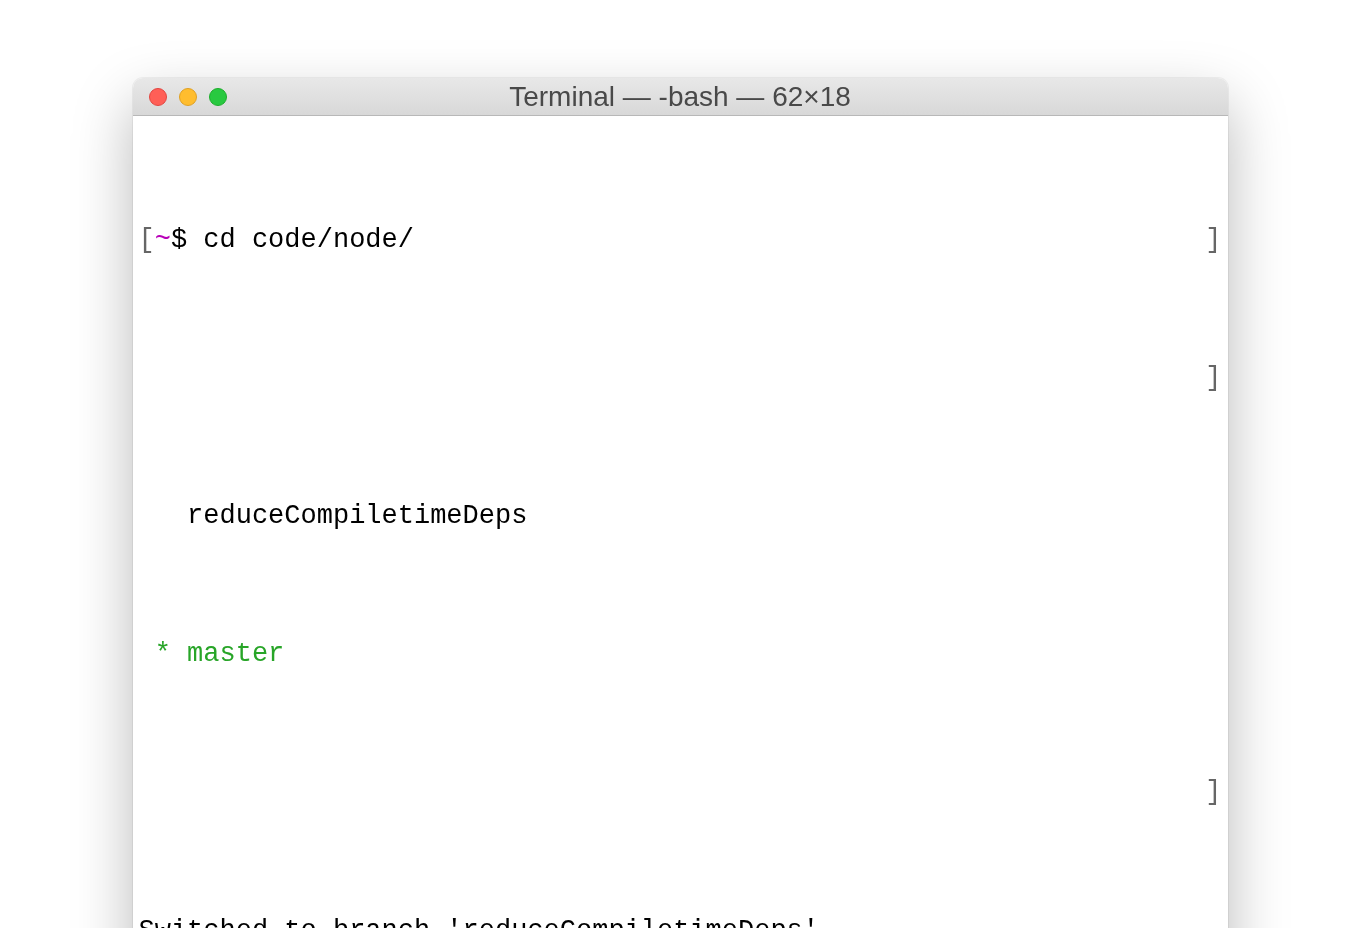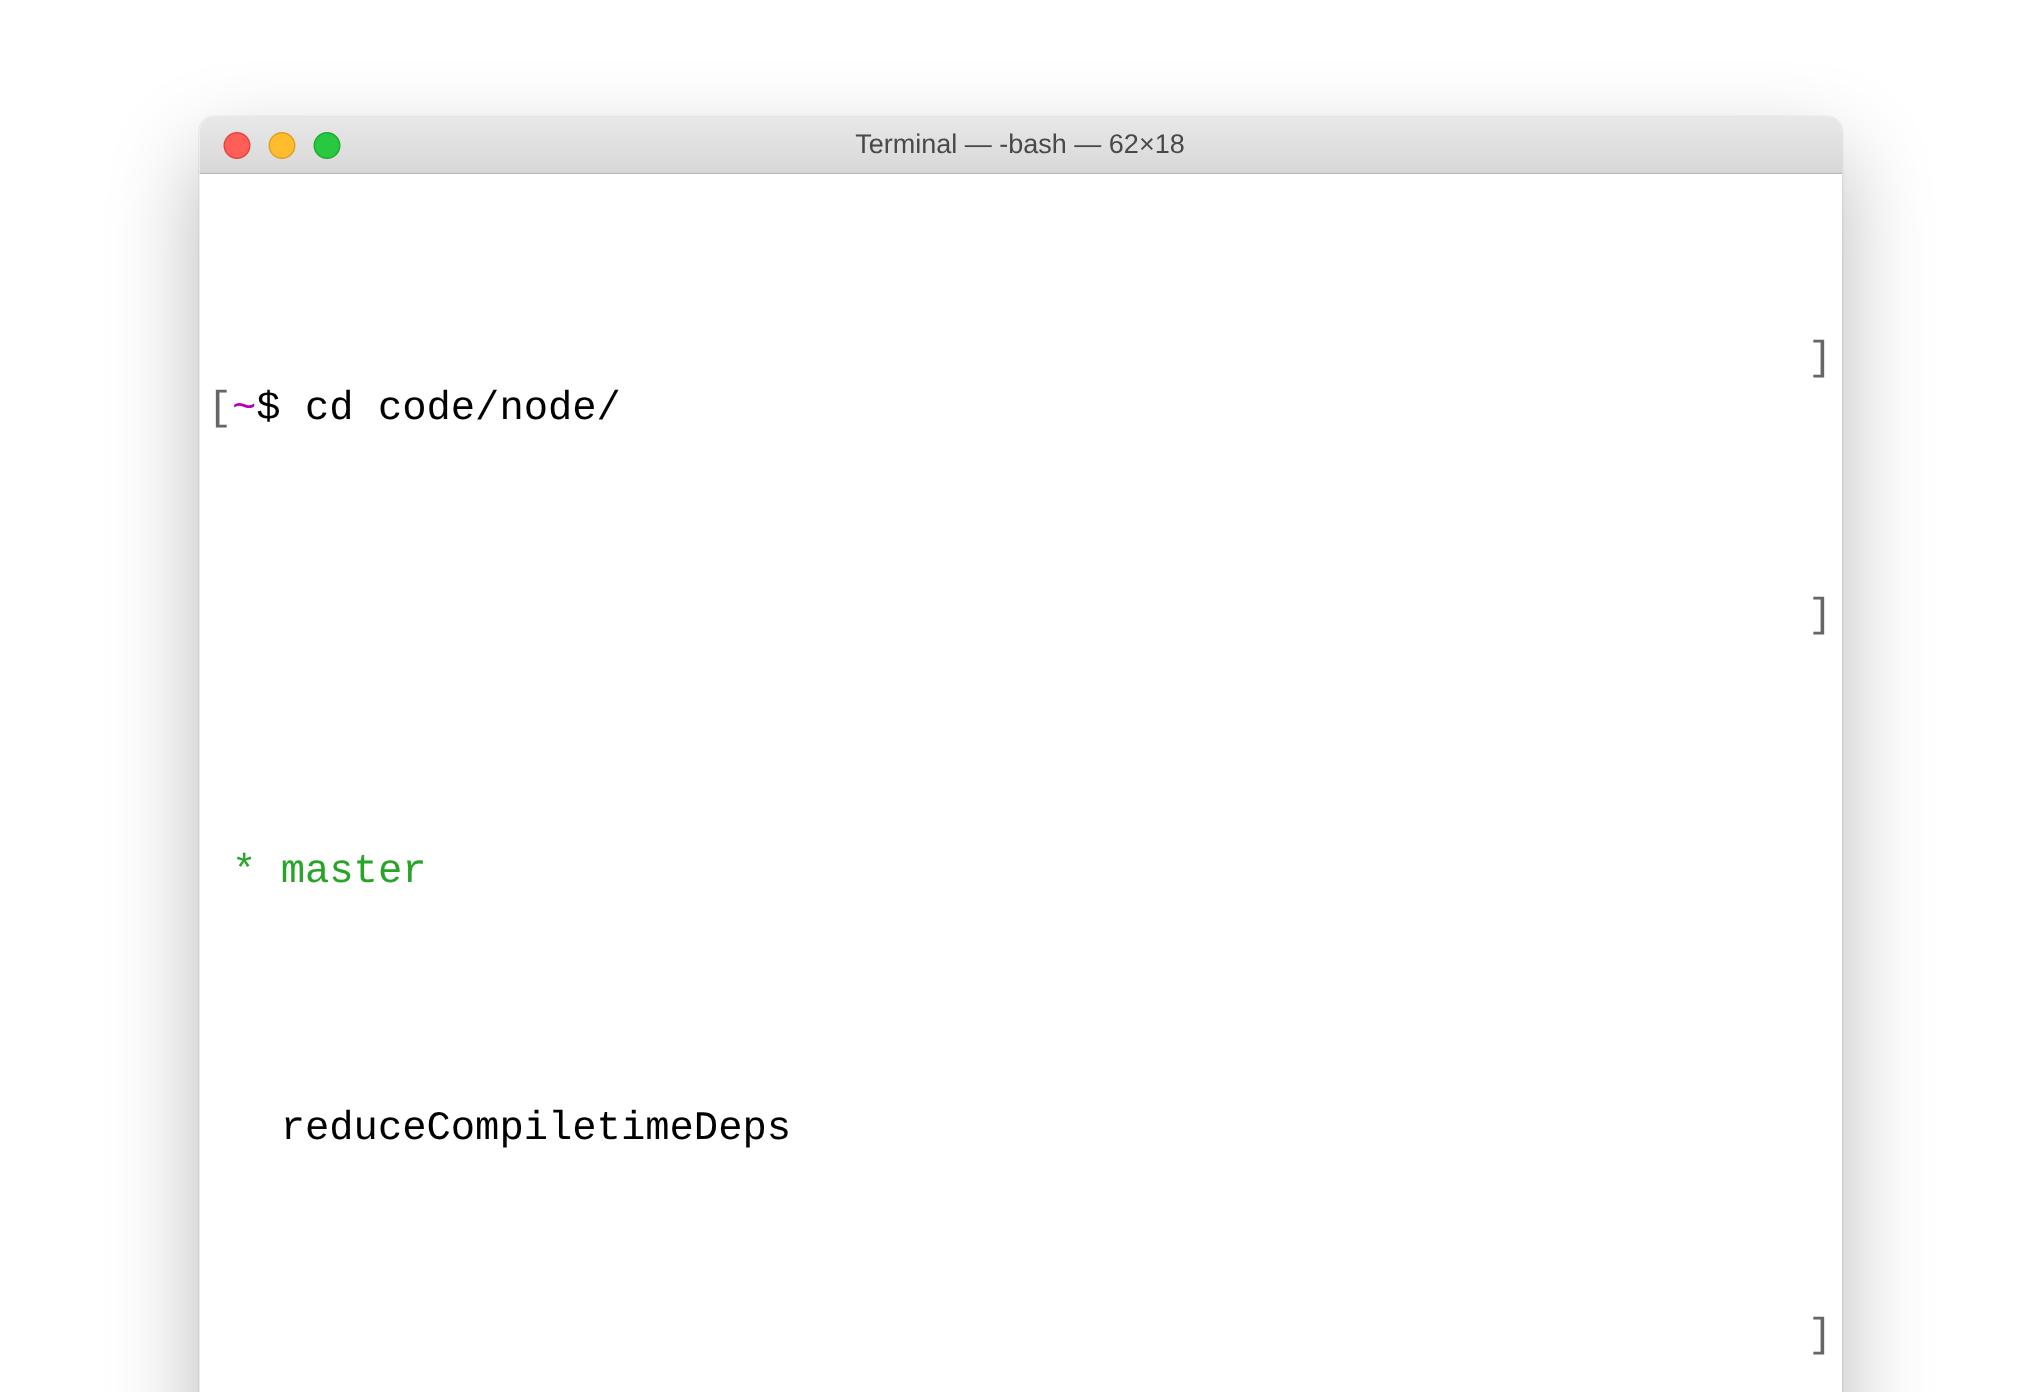--- a/index.html
+++ b/index.html
@@ -39,40 +39,40 @@
       width: 18px;
       height: 18px;
       border-radius: 50%;
     }
     .light.close  { background: #ff5f57; border: 1px solid #e24640; }
     .light.min    { background: #ffbd2e; border: 1px solid #dfa023; }
     .light.max    { background: #28c940; border: 1px solid #1dad2c; }
     .title {
       flex: 1;
       text-align: center;
-      font-size: 18px;
+      font-size: 28px;
       color: #494949;
       font-weight: 400;
     }
     .terminal {
       background: #ffffff;
       font-family: "SF Mono", Menlo, Monaco, "Courier New", monospace;
       font-size: 27px;
       line-height: 1.28;
       padding: 3px 6px 3px 6px;
       min-height: 633px;
       color: #000000;
       white-space: pre;
       position: relative;
     }
     .terminal-line {
       display: flex;
       white-space: pre;
     }
-    .terminal-line .content { flex: 0 0 auto; margin-top: 33px; }
+    .terminal-line .content { flex: 0 0 auto; }
     .terminal-line .right-bracket {
       margin-left: auto;
       color: #666666;
     }
     .bracket { color: #666666; }
     .prompt-path { color: #b800b8; }
     .prompt-sym  { color: #000000; }
     .cmd { color: #000000; }
     .branch-star { color: #28a528; }
     .branch-current { color: #28a528; }
@@ -96,25 +96,25 @@
     <div class="terminal-line">
       <span class="content"><span class="bracket">[</span><span class="prompt-path">~</span><span class="prompt-sym">$ </span><span class="cmd">cd code/node/</span></span>
       <span class="right-bracket">]</span>
     </div>
     
     <div class="terminal-line">
       <span class="right-bracket">]</span>
     </div>
     
     <div class="terminal-line">
-      <span class="content"><span class="branch-star"> * </span><span class="branch-current">master</span></span>
+      <span class="content"><span class="output">   </span><span class="output">reduceCompiletimeDeps</span></span>
     </div>
     
     <div class="terminal-line">
-      <span class="content"><span class="output">   </span><span class="output">reduceCompiletimeDeps</span></span>
+      <span class="content"><span class="branch-star"> * </span><span class="branch-current">master</span></span>
     </div>
     
     <div class="terminal-line">
       <span class="right-bracket">]</span>
     </div>
     
     <div class="terminal-line">
       <span class="content"><span class="output">Switched to branch 'reduceCompiletimeDeps'</span></span>
     </div>
     

